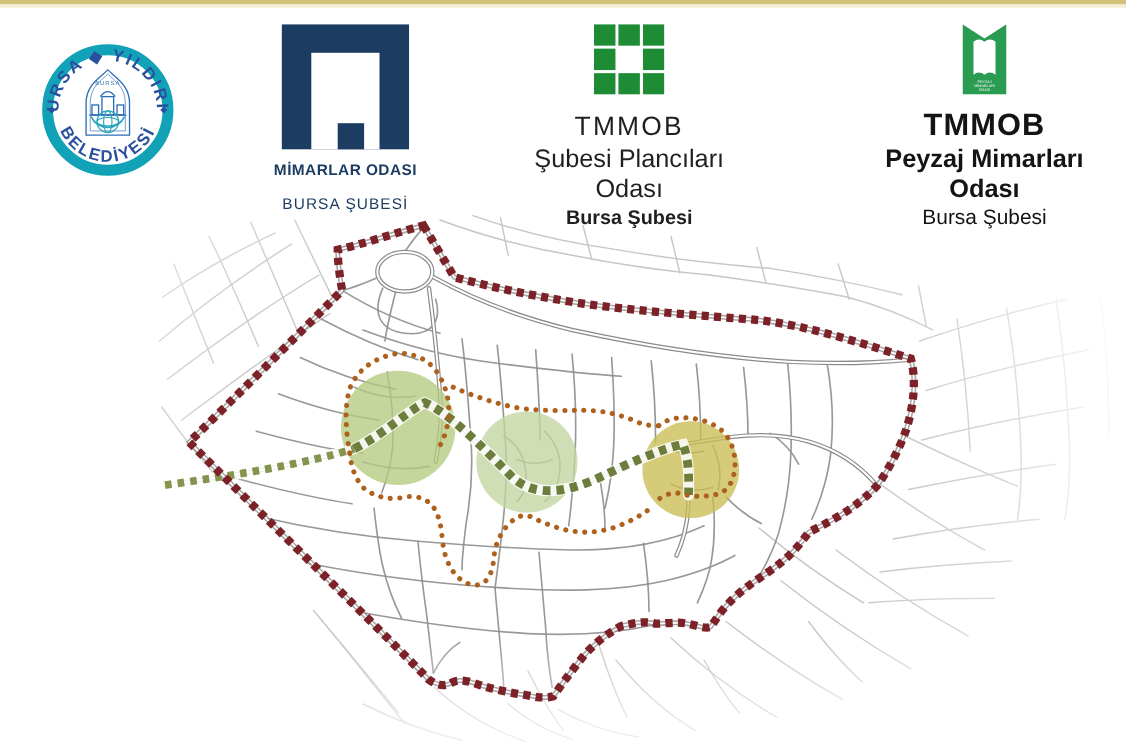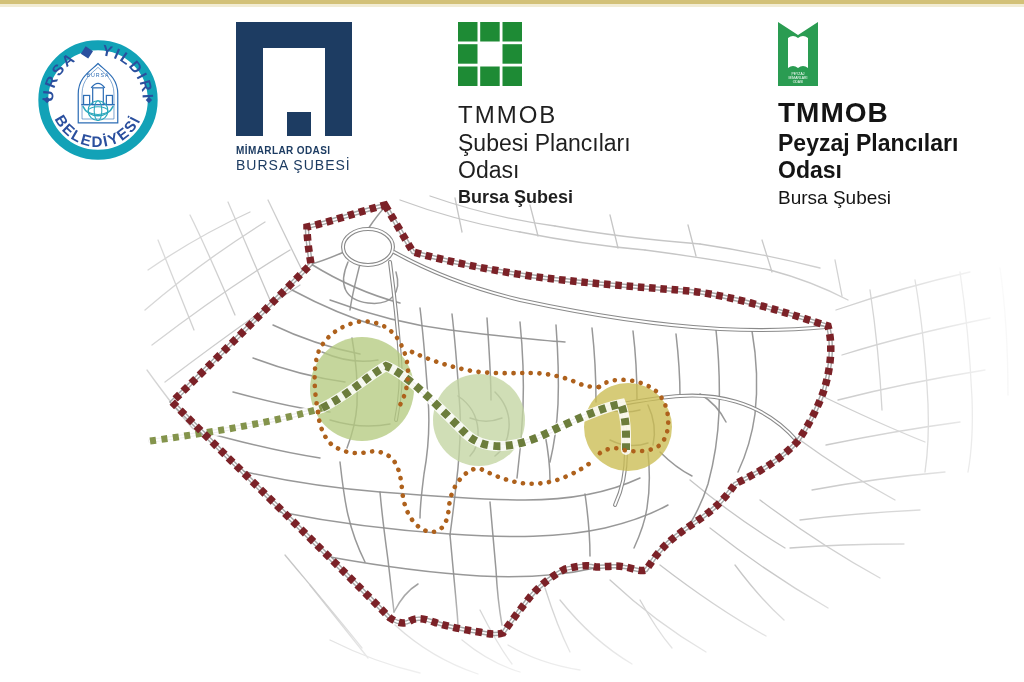--- a/index.html
+++ b/index.html
@@ -20,26 +20,26 @@
   .zone{stroke:none;}
   .g-halo{stroke:#ffffff;stroke-width:10;fill:none;stroke-linecap:round;opacity:.85;}
   .g-route{fill:none;stroke-linecap:butt;}
   .g-light{stroke-width:7;stroke-dasharray:6 5.5;}
   .g-dark{stroke-width:8;stroke-dasharray:7 5.5;}
   .o-route{fill:none;stroke-width:4.6;stroke-dasharray:0.1 8.6;stroke-linecap:round;}
   
   .header{position:absolute;left:0;top:0;width:1024px;height:195px;}
   .logo-muni{position:absolute;left:22px;top:24px;width:152px;height:152px;}
   .muni-arc{font-size:20px;font-weight:bold;letter-spacing:2.5px;}
-  .logo-col{position:absolute;}
+  .logo-col{position:absolute;text-align:center;}
   .col-mimarlar{left:236px;top:22px;width:156px;}
   .col-spo{left:458px;top:22px;width:228px;}
   .col-pmo{left:778px;top:20px;width:234px;}
-  .mim-l1{font-size:10px;font-weight:bold;letter-spacing:.4px;margin-top:5px;}
-  .mim-l2{font-size:14px;letter-spacing:1px;margin-top:1px;}
+  .mim-l1{font-size:14px;font-weight:bold;letter-spacing:.4px;margin-top:5px;}
+  .mim-l2{font-size:14px;letter-spacing:1px;margin-top:15px;}
   .spo-l1{font-size:24px;letter-spacing:2px;margin-top:11px;}
   .spo-l2{font-size:23px;margin-top:1px;}
   .spo-l3{font-size:18px;font-weight:bold;margin-top:3px;}
   .pmo-l1{font-size:28px;font-weight:bold;letter-spacing:1px;margin-top:7px;}
   .pmo-l2{font-size:23px;font-weight:bold;margin-top:1px;}
   .pmo-l3{font-size:19px;margin-top:3px;}
 </style>
 </head>
 <body>
 
@@ -276,17 +276,17 @@
       <svg width="40" height="66" viewBox="0 0 40 66">
         <g fill="#2a9c52">
           <path d="M 0,2 L 20,15 L 40,2 L 40,66 L 0,66 Z"></path>
           <path d="M 10,18 Q 15,14 20,18 Q 25,14 30,18 L 30,48 Q 25,44 20,48 Q 15,44 10,48 Z" fill="#ffffff"></path>
           <text x="20" y="55" text-anchor="middle" font-size="3.4" fill="#ffffff">PEYZAJ</text>
           <text x="20" y="59" text-anchor="middle" font-size="3.4" fill="#ffffff">MİMARLARI</text>
           <text x="20" y="63" text-anchor="middle" font-size="3.4" fill="#ffffff">ODASI</text>
         </g>
       </svg>
       <div class="pmo-l1">TMMOB</div>
-      <div class="pmo-l2">Peyzaj Plancıları Odası</div>
+      <div class="pmo-l2">Peyzaj Mimarları Odası</div>
       <div class="pmo-l3">Bursa Şubesi</div>
     </div>
   </div>
 </div>
 
 </body></html>

